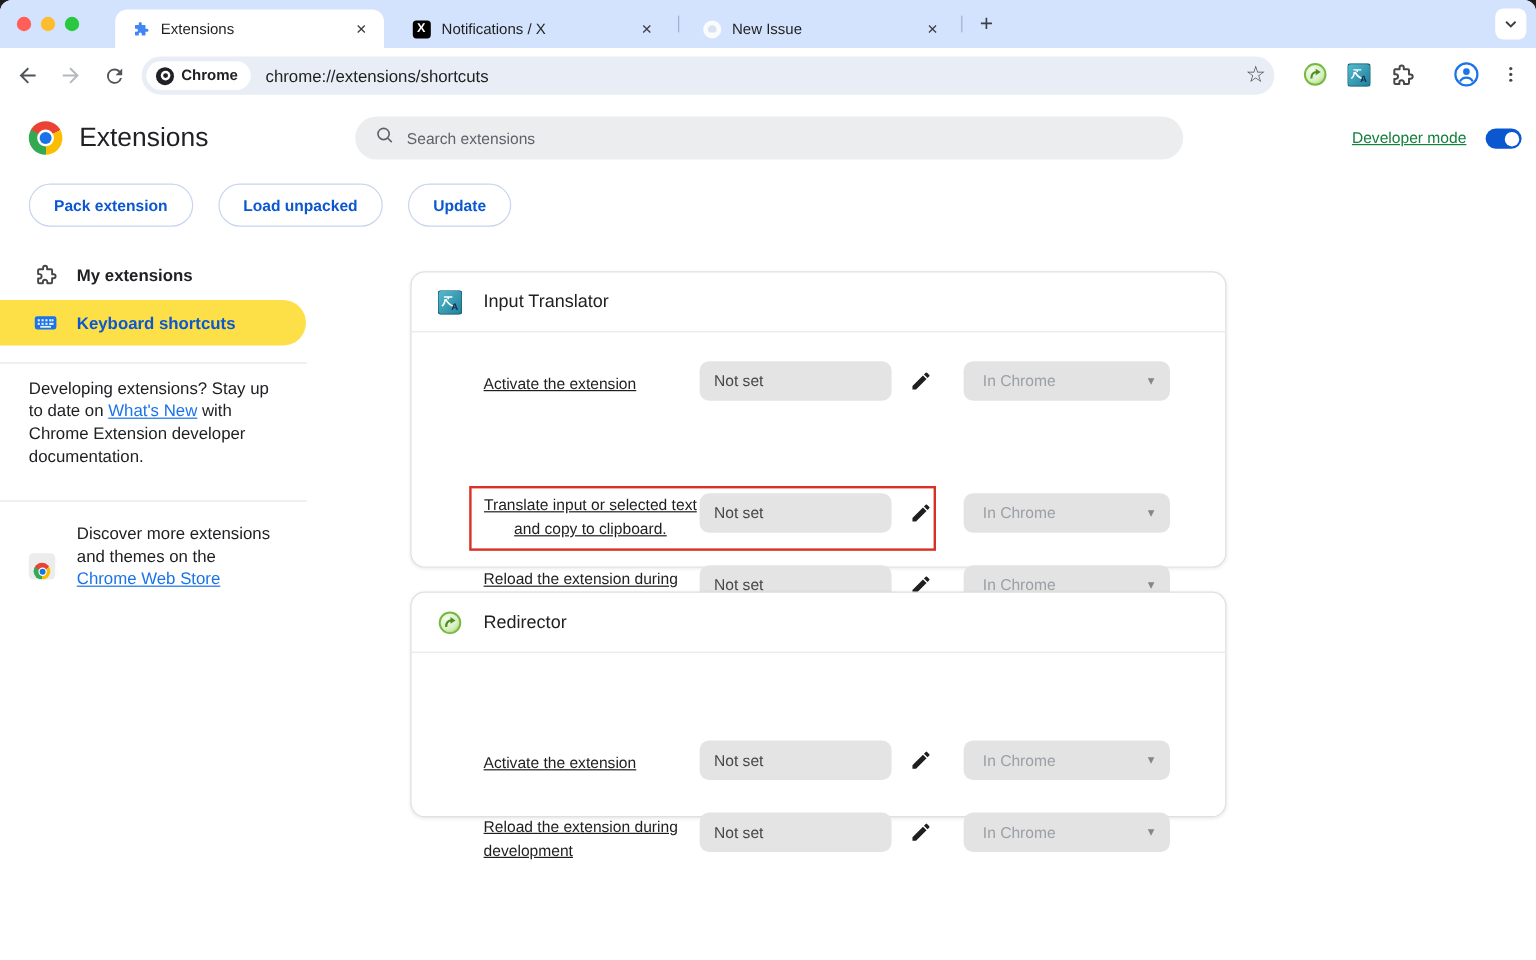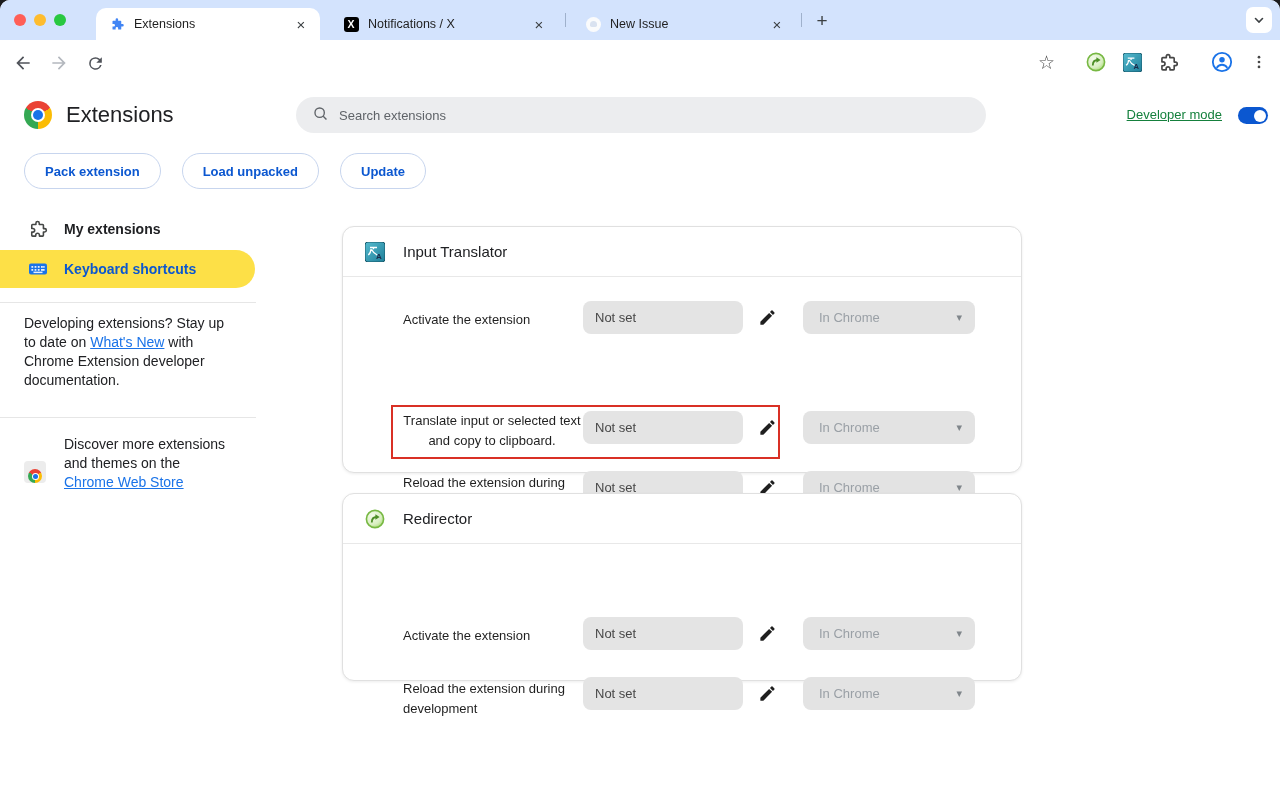--- a/index.html
+++ b/index.html
@@ -73,21 +73,21 @@
   .chrome-mini::after { content:""; position:absolute; inset:4.5px; background:#1a73e8; border-radius:50%; }
   .store-text { position:absolute; left:64px; top:349px; width:162px; font-size:14px; line-height:19px; color:#202124; }
 
   
   .card { position:absolute; left:342px; width:680px; background:#fff; border:1px solid #e0e0e0; border-radius:12px;
     box-shadow:0 1px 3px rgba(0,0,0,.08); }
   .card-header { position:relative; height:50px; border-bottom:1px solid #e8e8e8; }
   .card-header .cicon { position:absolute; left:22px; top:15px; width:20px; height:20px; }
   .card-header .ctitle { position:absolute; left:60px; top:16px; font-size:15px; color:#202124; }
   .card-body { position:relative; }
-  .row-label { position:absolute; left:60px; width:178px; font-size:13px; line-height:20px; color:#1f1f1f; }
+  .row-label { position:absolute; left:60px; width:178px; font-size:13px; line-height:20px; color:#1f1f1f;text-decoration:underline; }
   .row-value { position:absolute; left:240px; width:160px; height:33px; background:#e4e4e4; border-radius:8px;
     display:flex; align-items:center; padding-left:12px; font-size:13px; color:#474747; }
   .row-pencil { position:absolute; left:412px; width:24px; height:24px; display:flex; align-items:center; justify-content:center; }
   .row-scope { position:absolute; left:460px; width:172px; height:33px; background:#e3e3e3; border-radius:8px;
     display:flex; align-items:center; justify-content:space-between; padding:0 13px 0 16px; font-size:13px; color:#9aa0a6; }
   .row-scope .caret { color:#80868b; font-size:11px; }
   .hl-box { position:absolute; left:48px; width:389px; height:54px; border:2px solid #d93025; }
 </style>
 </head>
 <body>
@@ -148,20 +148,27 @@
       <svg width="20" height="20" viewBox="0 0 24 24">
           <path fill="#b4b8be" d="M4 11h12.2l-5.6-5.6L12 4l8 8-8 8-1.4-1.4 5.6-5.6H4v-2z"></path>
         </svg>
     </div>
     <div class="nav-ic" style="left:84px;">
       <svg width="19" height="19" viewBox="0 0 24 24">
           <path fill="#50535a" d="M17.65 6.35A7.95 7.95 0 0 0 12 4a8 8 0 1 0 7.73 10h-2.08A6 6 0 1 1 12 6c1.66 0 3.14.69 4.22 1.78L13 11h7V4l-2.35 2.35z"></path>
         </svg>
     </div>
 
+    <div class="urlbar">
+      <div class="site-badge">
+        <span class="mono-chrome"></span>
+        <span class="label">Chrome</span>
+      </div>
+      <span class="url-text">chrome://extensions/shortcuts</span>
+    </div>
     <div class="star" style="position:absolute; left:1038px; top:13px;">☆</div>
 
     <div class="tb-ext" style="left:1085px;top:11px;">
       <svg width="20" height="20" viewBox="0 0 20 20">
           <defs>
             <radialGradient id="rg1" cx="35%" cy="30%" r="80%">
               <stop offset="0%" stop-color="#f4fbea"></stop>
               <stop offset="65%" stop-color="#d9efc2"></stop>
               <stop offset="100%" stop-color="#a5d96e"></stop>
             </radialGradient>

